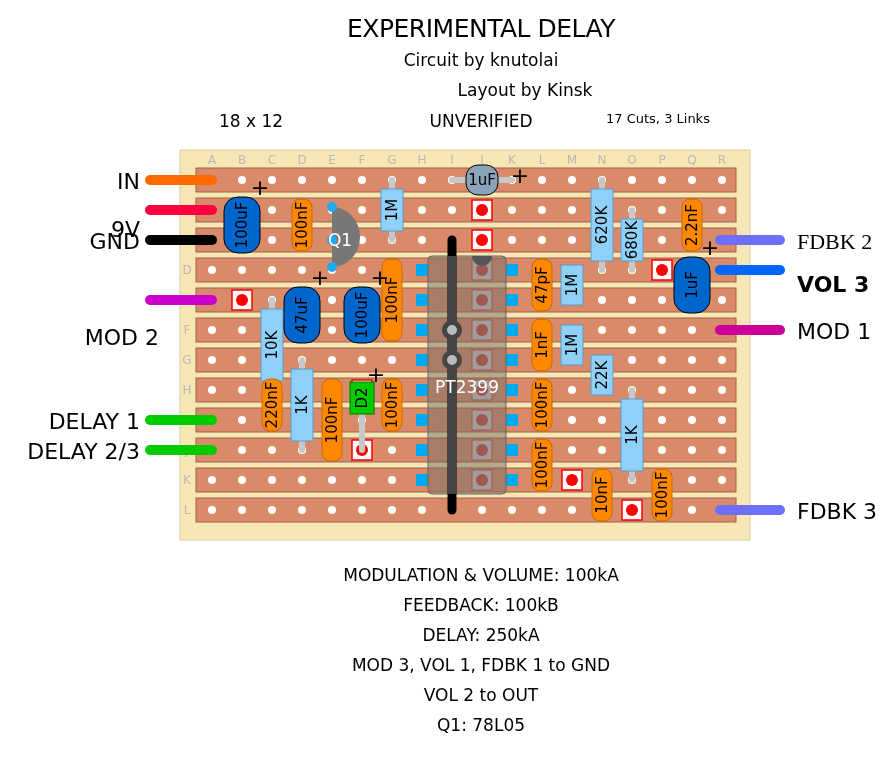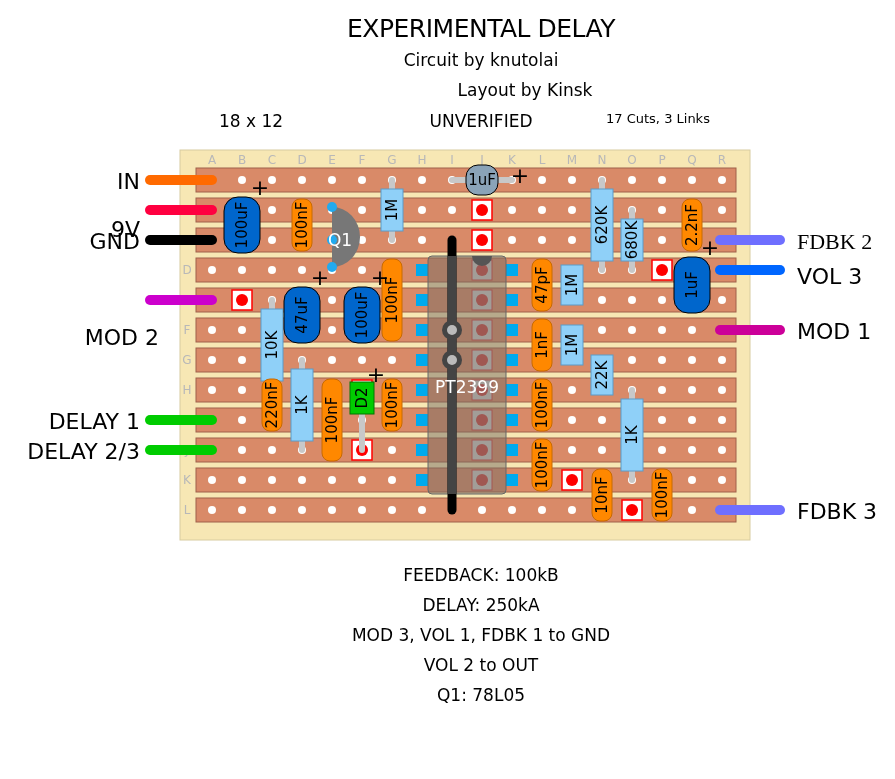--- a/index.html
+++ b/index.html
@@ -446,24 +446,25 @@
   </svg>
 
 <div id="wire-labels">
     <div class="wlabel" style="right: 755px; top: 169px;">IN</div>
     <div class="wlabel" style="right: 755px; top: 199px; margin-top: 18px;">9V</div>
     <div class="wlabel" style="right: 755px; top: 229px;">GND</div>
     <div class="wlabel" style="right: 736px; top: 289px; margin-top: 36px;">MOD 2</div>
     <div class="wlabel" style="right: 755px; top: 409px;">DELAY 1</div>
     <div class="wlabel" style="right: 755px; top: 439px;">DELAY 2/3</div>
     <div class="wlabel" style="left: 797px; top: 229px; font-family: Liberation Serif, serif;">FDBK 2</div>
-    <div class="wlabel" style="left: 797px; top: 264px;">VOL 3</div>
+    <div class="wlabel" style="left: 797px; top: 272px; font-weight: bold;">VOL 3</div>
     <div class="wlabel" style="left: 797px; top: 319px;">MOD 1</div>
     <div class="wlabel" style="left: 797px; top: 499px;">FDBK 3</div>
   </div>
 
 <div class="notes">
+  <div>MODULATION &amp; VOLUME: 100kA</div>
   <div>FEEDBACK: 100kB</div>
   <div>DELAY: 250kA</div>
   <div>MOD 3, VOL 1, FDBK 1 to GND</div>
   <div>VOL 2 to OUT</div>
   <div>Q1: 78L05</div>
 </div>
 
 </body></html>

